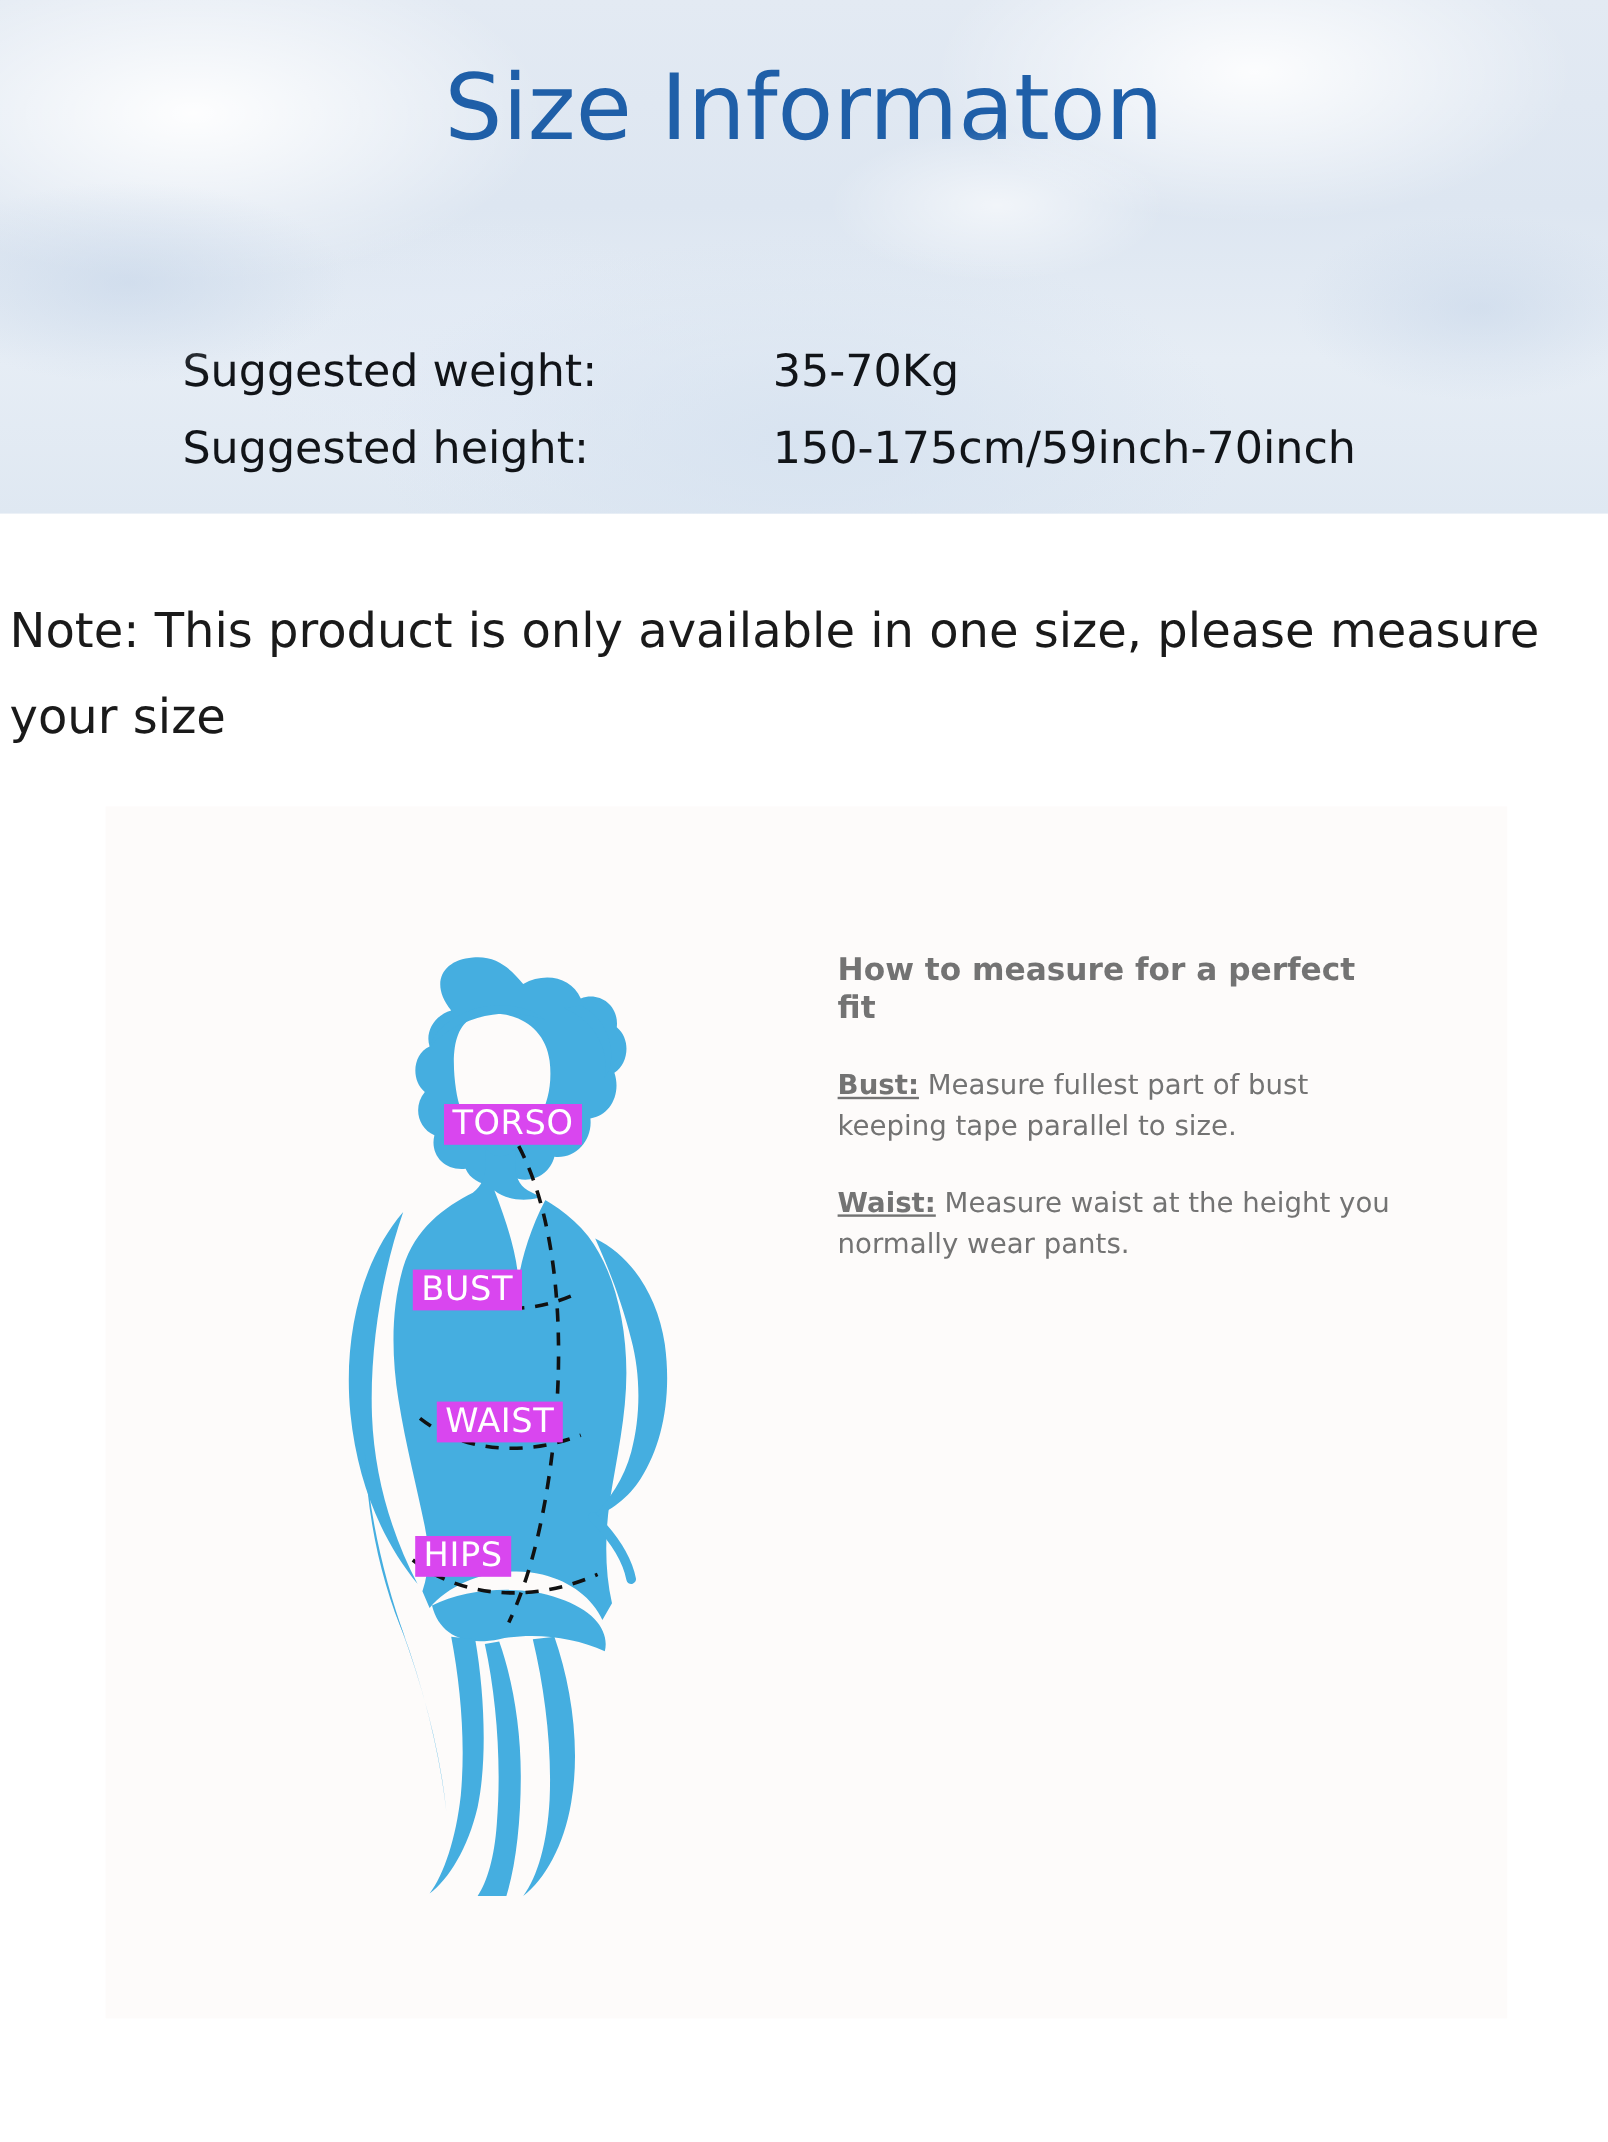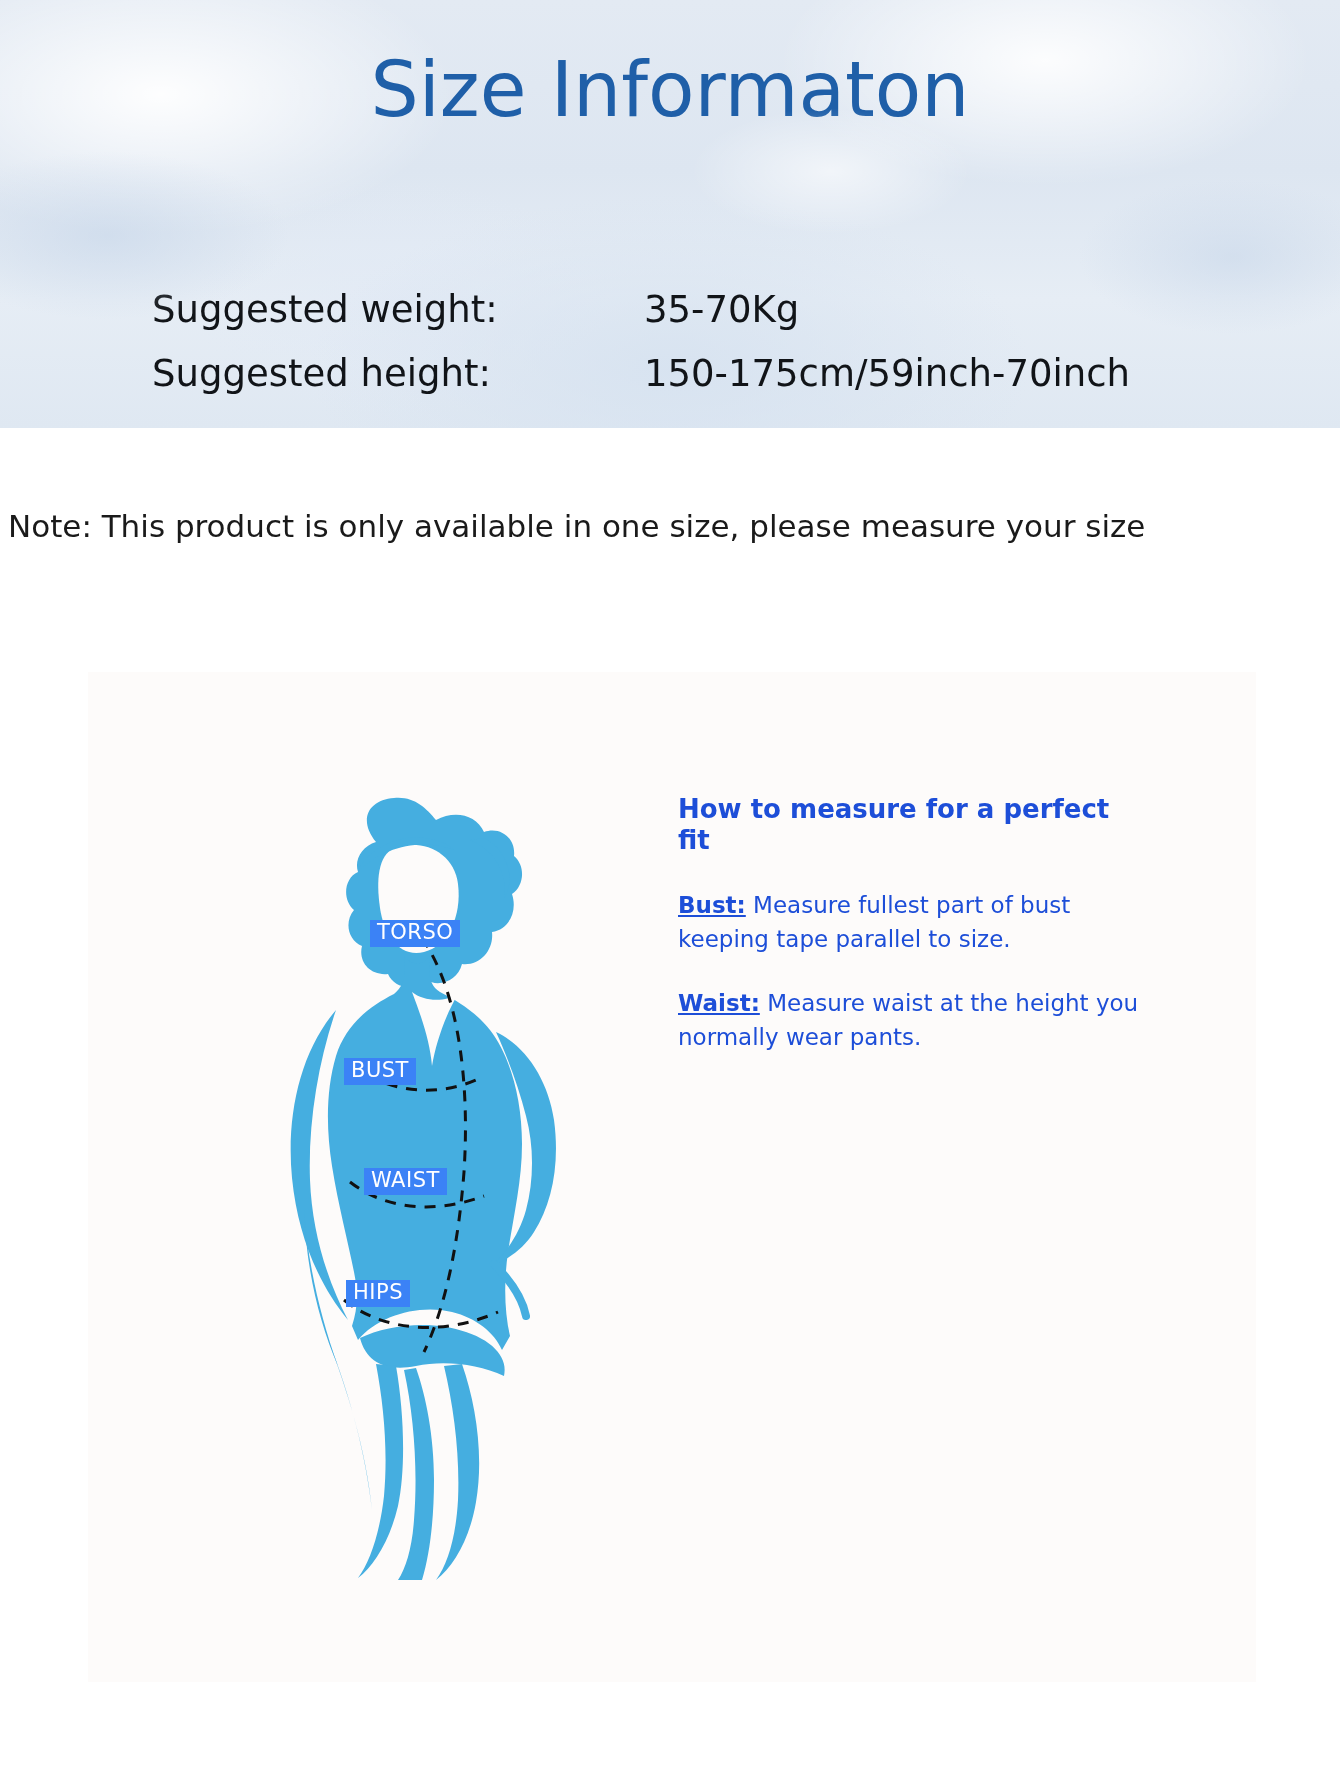--- a/index.html
+++ b/index.html
@@ -76,21 +76,21 @@
   }
 
   
   .note-block {
     position: absolute;
     top: 490px;
     left: 0;
     width: 1340px;
     color: #1a1a1a;
     font-family: "DejaVu Sans", sans-serif;
-    font-size: 31px;
+    font-size: 40px;
     line-height: 72px;
   }
   .note-line-1 {
     padding-left: 8px;
   }
   .note-line-2 {
     padding-left: 100px;
   }
 
   
@@ -109,40 +109,40 @@
     top: 108px;
     width: 420px;
     height: 800px;
   }
   .figure-wrap svg {
     display: block;
   }
 
   .tag {
     position: absolute;
-    background: #3b82f6;
+    background: #d946ef;
     color: #ffffff;
     font-family: "DejaVu Sans", sans-serif;
-    font-size: 21px;
+    font-size: 28px;
     letter-spacing: 0.5px;
     padding: 2px 7px 4px 7px;
     line-height: 1;
     white-space: nowrap;
   }
   .tag-torso { left: 162px; top: 140px; }
   .tag-bust  { left: 136px; top: 278px; }
   .tag-waist { left: 156px; top: 388px; }
   .tag-hips  { left: 138px; top: 500px; text-align: right; }
 
   .howto {
     position: absolute;
-    left: 590px;
+    left: 610px;
     top: 122px;
     width: 470px;
-    color: #1d4ed8;
+    color: #737373;
     font-family: "DejaVu Sans", sans-serif;
   }
   .howto-title {
     font-size: 26px;
     font-weight: bold;
     line-height: 1.2;
     margin-bottom: 32px;
   }
   .howto-item {
     font-size: 23px;

